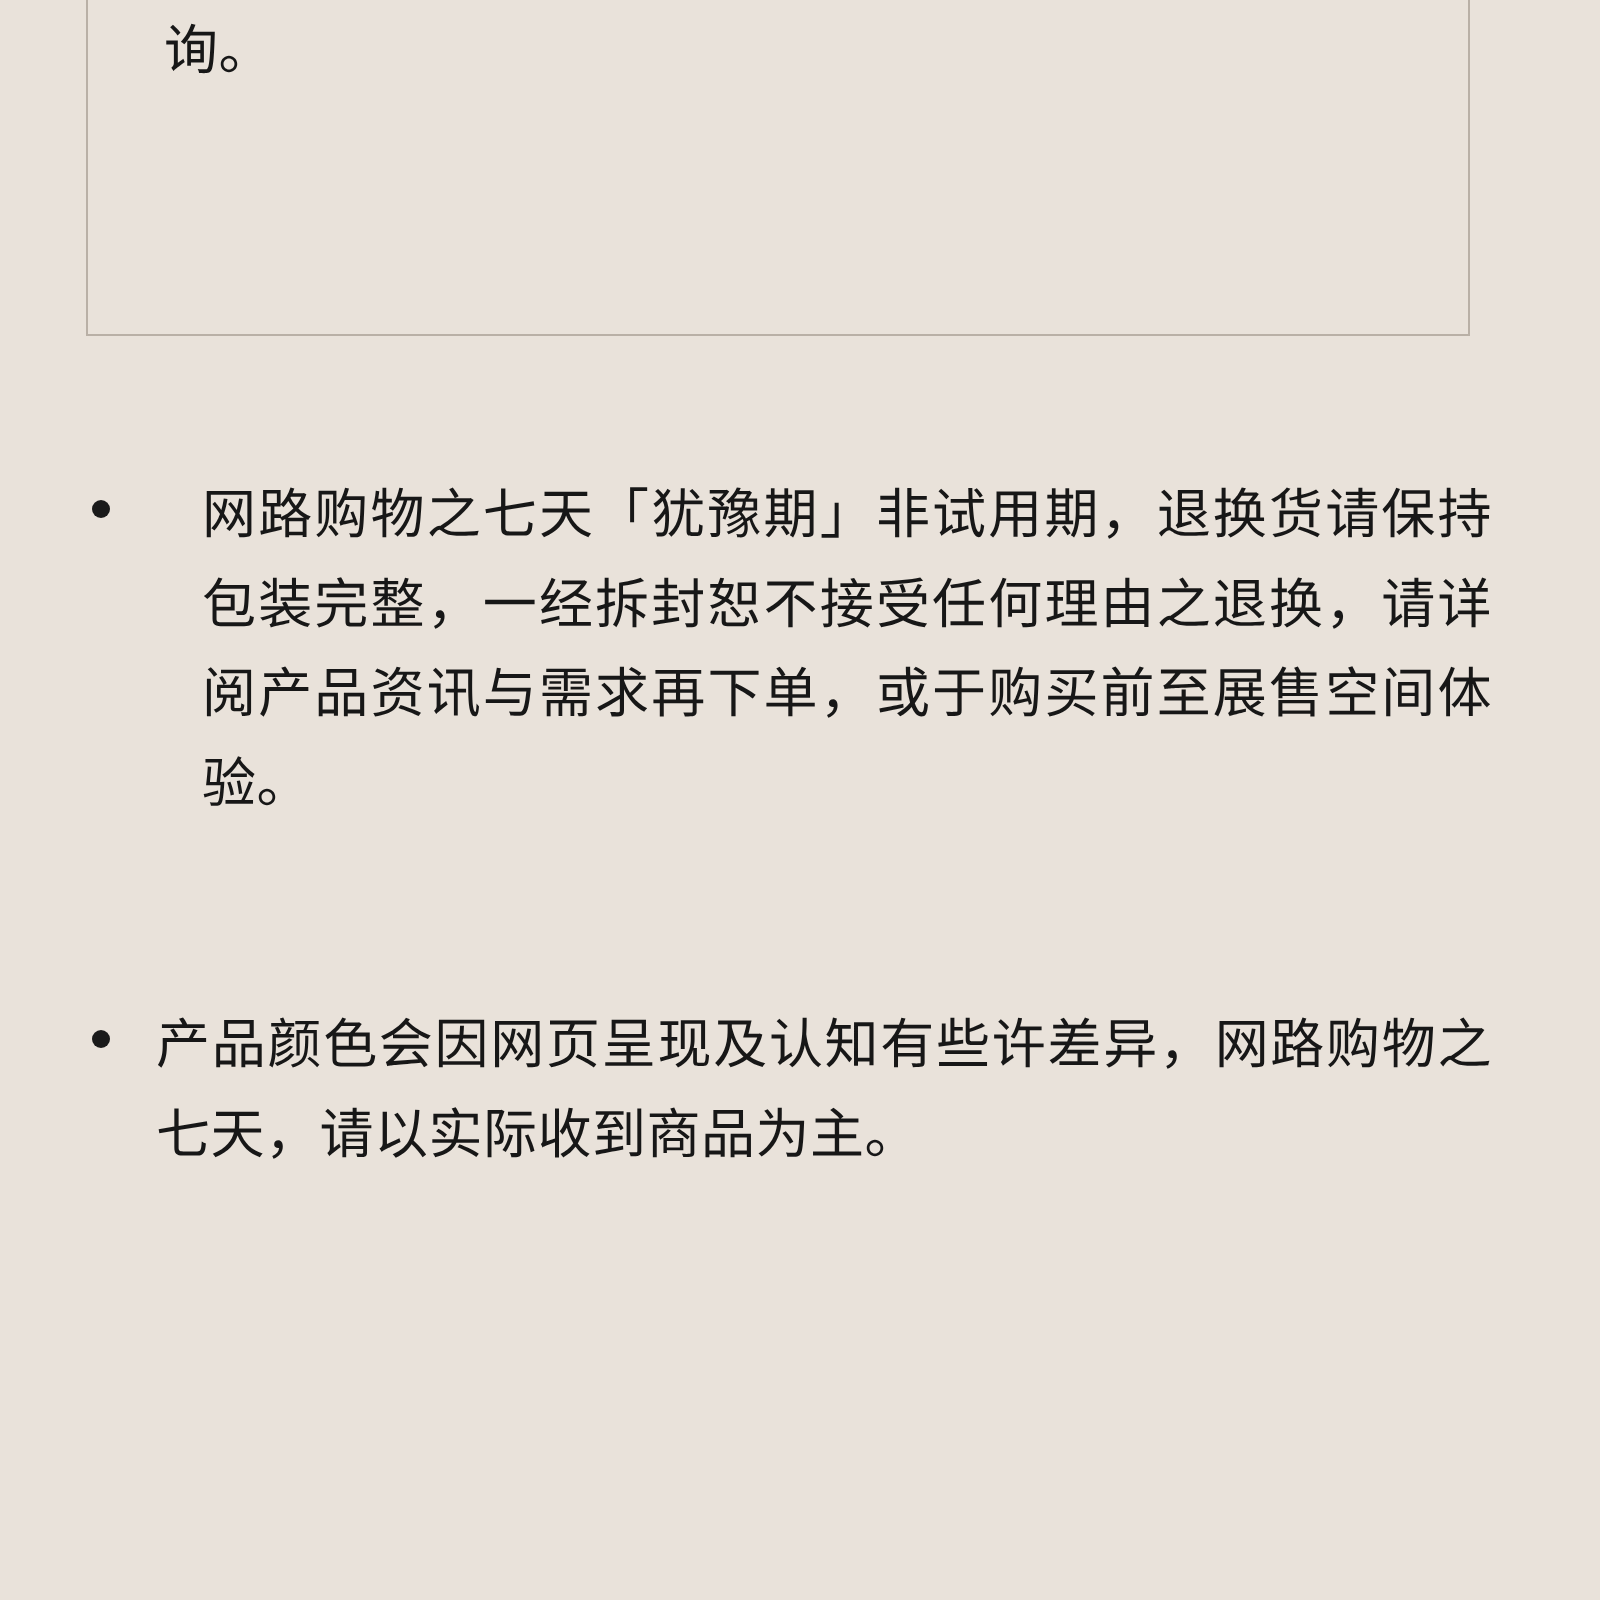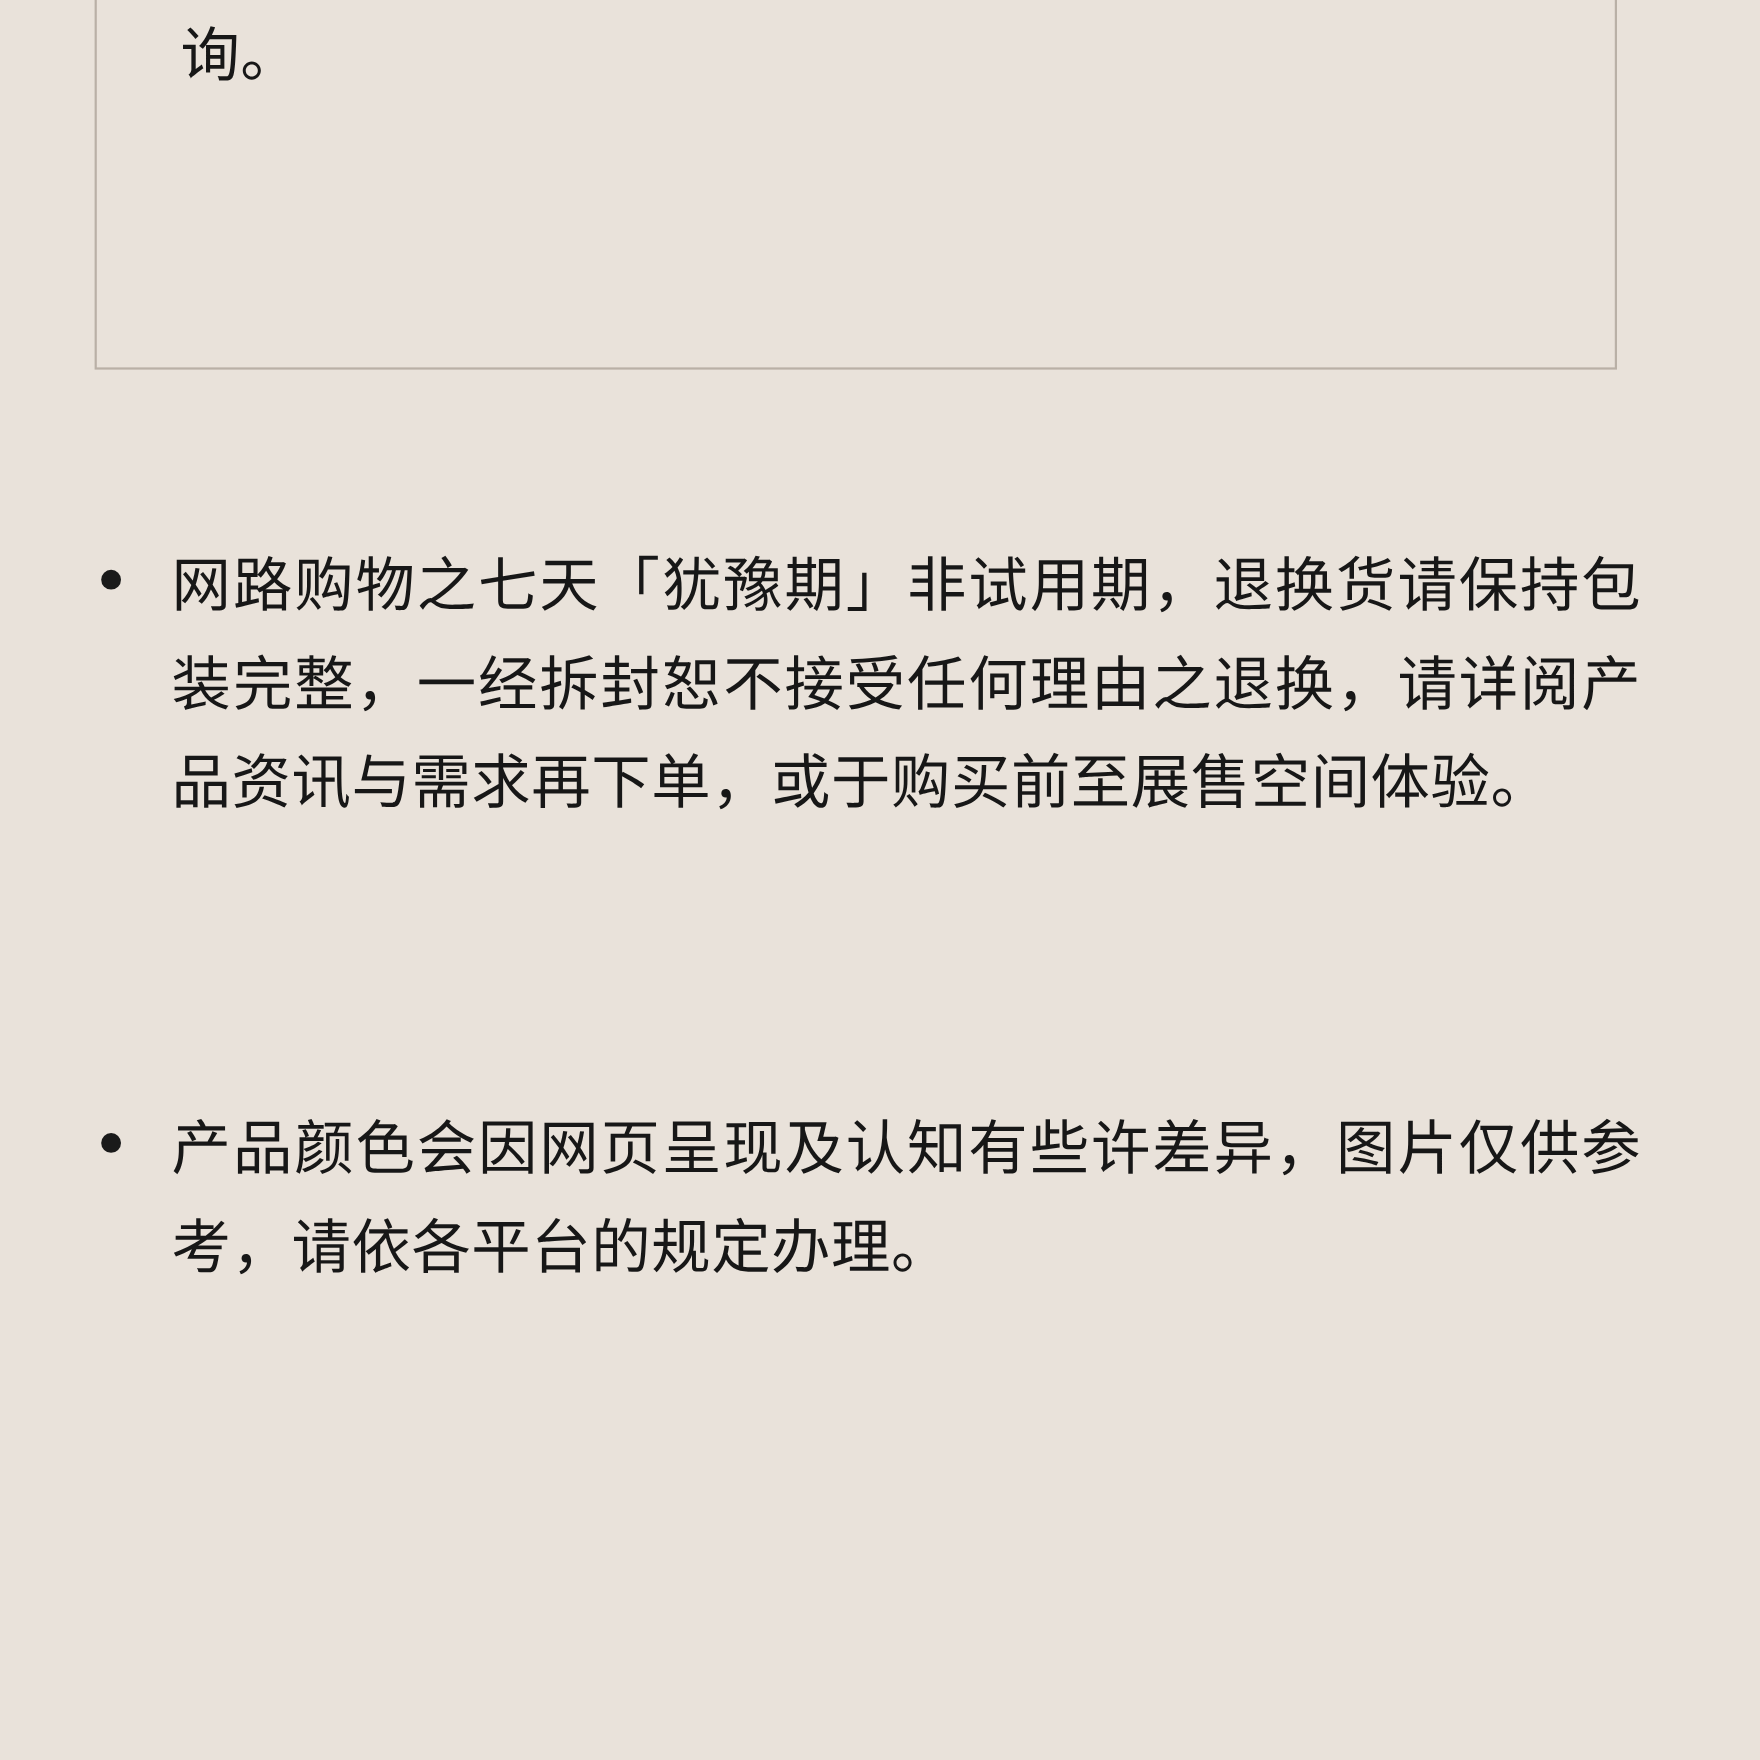--- a/index.html
+++ b/index.html
@@ -65,22 +65,23 @@
     line-height: 1.66;
     letter-spacing: 0.5px;
     font-weight: 500;
     color: #171717;
     text-align: justify;
     text-justify: inter-character;
   }
 
   #bullet-1 {
     left: 92px;
-    top: 488px;
+    top: 470px;
     width: 1400px;
+    gap: 46px;
   }
   #bullet-1 .bullet-dot { margin-top: 30px; }
   #bullet-1 .bullet-text { width: 1336px; }
 
   #bullet-2 {
     left: 92px;
     top: 1000px;
     width: 1400px;
   }
   #bullet-2 .bullet-dot { margin-top: 30px; }
@@ -95,16 +96,16 @@
     <div class="notice-text">买的顾客。透过其他管道购买的顾客，请依各平台的规定办理。如需协助，请联系该平台的客服进行咨询。</div>
   </div>
 
   <div class="bullet-item" id="bullet-1">
     <span class="bullet-dot"></span>
     <span class="bullet-text">网路购物之七天「犹豫期」非试用期，退换货请保持包装完整，一经拆封恕不接受任何理由之退换，请详阅产品资讯与需求再下单，或于购买前至展售空间体验。</span>
   </div>
 
   <div class="bullet-item" id="bullet-2">
     <span class="bullet-dot"></span>
-    <span class="bullet-text">产品颜色会因网页呈现及认知有些许差异，图片仅供参考，请依各平台的规定办理。</span>
+    <span class="bullet-text">产品颜色会因网页呈现及认知有些许差异，网路购物之七天，请以实际收到商品为主。</span>
   </div>
 
 </div>
 
 </body></html>

